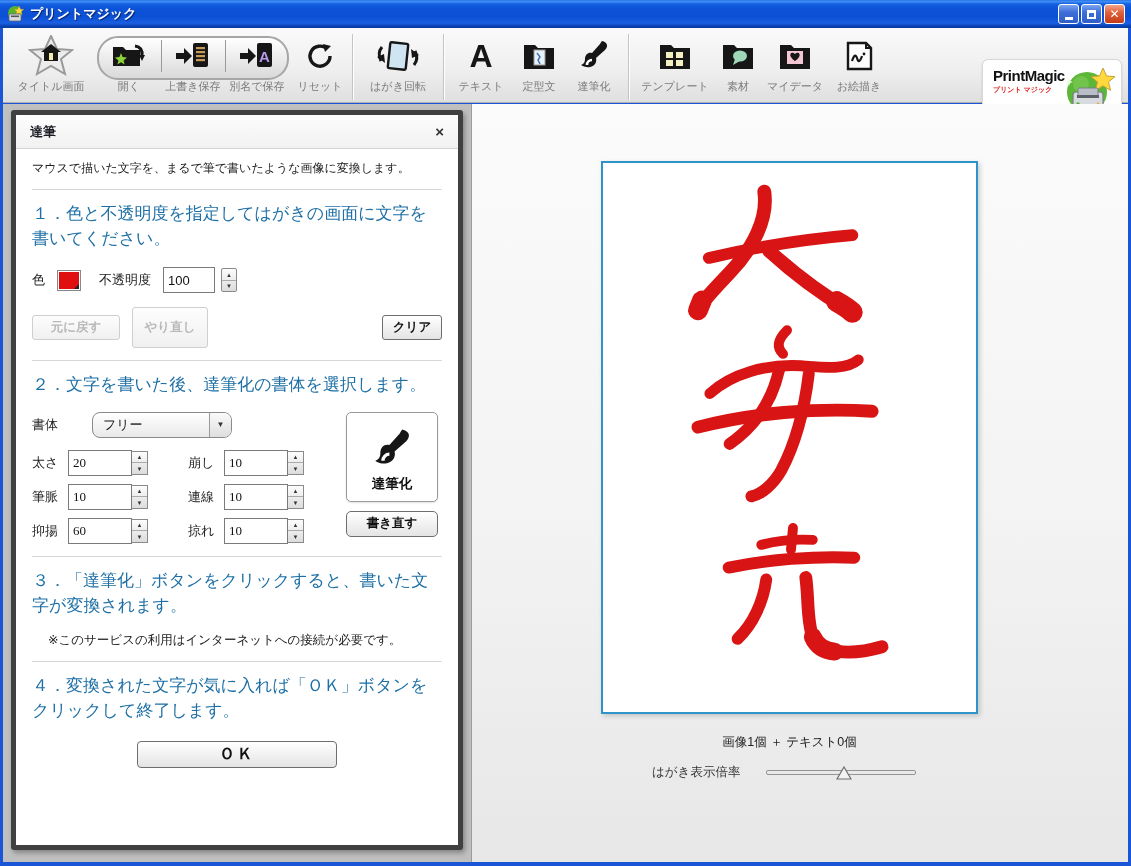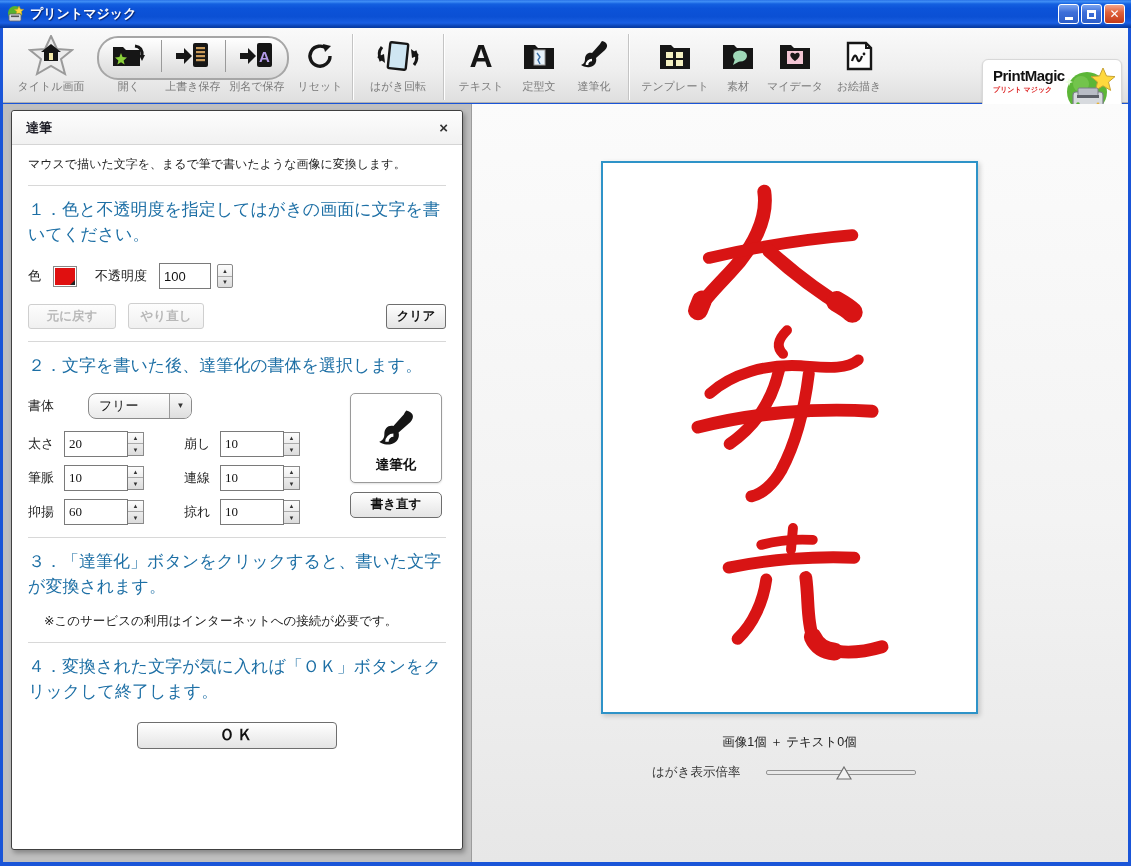--- a/index.html
+++ b/index.html
@@ -47,21 +47,21 @@
   .logo svg { position:absolute; right:4px; top:6px; }
 
   
   .content { position:absolute; left:3px; right:3px; top:104px; bottom:4px; background:#bfbfbf; }
   .canvas-area { position:absolute; left:468px; right:0; top:0; bottom:0;
     background:linear-gradient(180deg,#fbfbfb 0%,#f3f3f3 55%,#e7e7e7 100%);
     border-left:1px solid #9c9c9c; }
 
   
   .panel { position:absolute; left:8px; top:6px; width:452px; height:740px;
-    background:#fff; border:1px solid #404040; border-radius:3px;
+    background:#fff; border:5px solid #404040; border-radius:3px;
     box-shadow:2px 3px 5px rgba(0,0,0,.3); }
   .phead { height:34px; display:flex; align-items:center; justify-content:space-between;
     padding:0 14px; border-bottom:1px solid #d5d5d5;
     background:linear-gradient(180deg,#fdfdfd,#f1f1f1); border-radius:3px 3px 0 0; }
   .phead .ptitle { font-size:13px; font-weight:bold; color:#1b1b24; }
   .phead .pclose { font-size:15px; font-weight:bold; color:#333; cursor:pointer; line-height:1; }
   .pbody { padding:10px 16px 0 16px; }
   .desc { font-size:12px; color:#222; line-height:1.5; }
   .hr { height:1px; background:#d8d8d8; box-shadow:0 1px 0 #fff; margin:12px 0; }
   .step { font-size:17px; color:#1d6fa5; line-height:1.45; }
@@ -83,21 +83,21 @@
   .spin .su { border-bottom:1px solid #aaa; }
   .spin2 { margin-left:6px; border-left:1px solid #8a8a8a; border-radius:2px; }
 
   .btn { border:1px solid #6e6e6e; border-radius:3px; font-size:12.5px; font-weight:bold;
     color:#111; background:linear-gradient(180deg,#ffffff,#e4e4e4);
     display:flex; align-items:center; justify-content:center; cursor:pointer;
     font-family:inherit; }
   .btn.disabled { color:#b8b8b8; border-color:#cfcfcf;
     background:linear-gradient(180deg,#fdfdfd,#f0f0f0); cursor:default;font-family:Liberation Serif, serif; }
 
-  .dd { width:104px; height:26px; border:1px solid #8a8a8a; border-radius:8px;
+  .dd { width:140px; height:26px; border:1px solid #8a8a8a; border-radius:8px;
     background:linear-gradient(180deg,#ffffff,#e9e9e9); display:flex; align-items:center;
     margin-left:24px; cursor:pointer; overflow:hidden; }
   .dd .ddval { flex:1; font-size:13px; color:#111; padding-left:10px; }
   .dd .ddbtn { width:22px; height:100%; border-left:1px solid #9a9a9a;
     display:flex; align-items:center; justify-content:center; font-size:8px; color:#333;
     background:linear-gradient(180deg,#fafafa,#dedede); }
 
   .step2wrap { display:flex; margin-top:14px; }
   .s2left { flex:1; }
   .fieldrow { display:flex; align-items:center; margin-top:8px; }
@@ -345,21 +345,21 @@
           <span class="flabel">不透明度</span>
           <input class="num" style="margin-left: 12px;" value="100">
           <span class="spin spin2">
               <span class="su">▲</span>
               <span class="sd">▼</span>
             </span>
         </div>
 
         <div class="rowflex" style="margin-top:14px">
           <button class="btn disabled" style="width:88px;height:25px">元に戻す</button>
-          <button class="btn disabled" style="width:76px;height:26px;margin-left:12px">やり直し</button>
+          <button class="btn disabled" style="width:76px;height:41px;margin-left:12px">やり直し</button>
           <span style="flex:1"></span>
           <button class="btn" style="width:60px;height:25px">クリア</button>
         </div>
 
         <div class="hr"></div>
         <div class="step">２．文字を書いた後、達筆化の書体を選択します。</div>
 
         <div class="step2wrap">
           <div class="s2left">
             <div class="rowflex">

